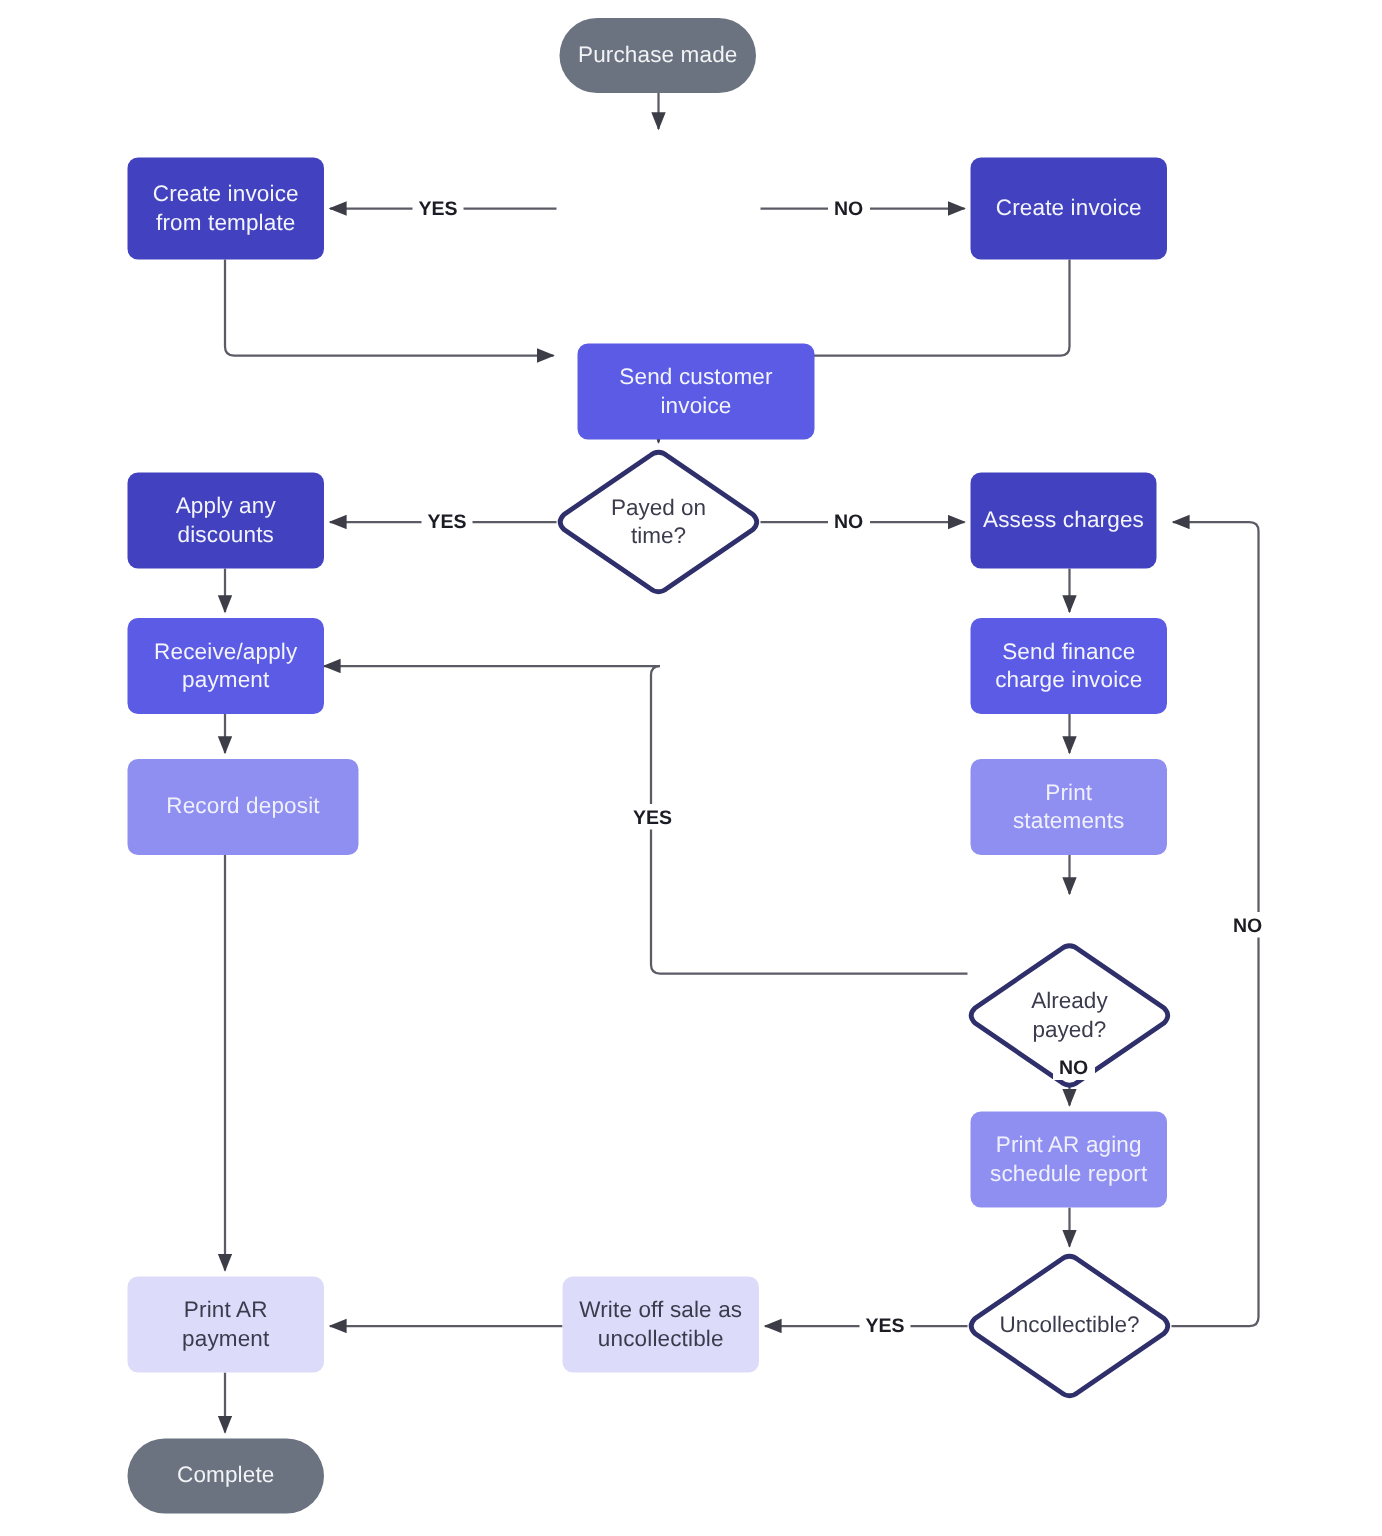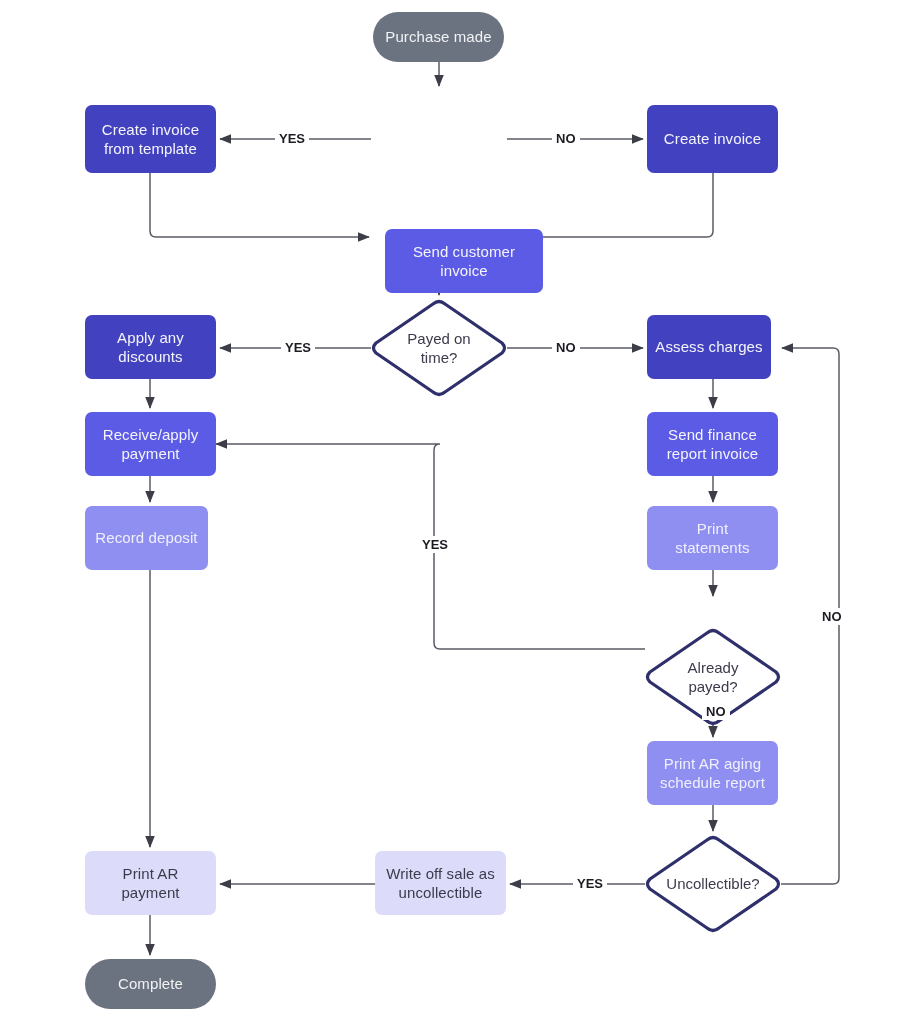--- a/index.html
+++ b/index.html
@@ -182,24 +182,24 @@
     <span class="label">Assess charges</span>
   </div>
 
   <div class="node process fill-m" style="left:85px; top:412px; width:131px; height:64px;">
     <span class="label">Receive/apply
 payment</span>
   </div>
 
   <div class="node process fill-m" style="left:647px; top:412px; width:131px; height:64px;">
     <span class="label">Send finance
-report invoice</span>
-  </div>
-
-  <div class="node process fill-l" style="left:85px; top:506px; width:123px; height:64px;">
+charge invoice</span>
+  </div>
+
+  <div class="node process fill-l" style="left:85px; top:506px; width:154px; height:64px;">
     <span class="label">Record deposit</span>
   </div>
 
   <div class="node process fill-l" style="left:647px; top:506px; width:131px; height:64px;">
     <span class="label">Print
 statements</span>
   </div>
 
   <div class="diamond" style="left:645px; top:628px; width:136px; height:98px;">
     <svg class="dshape" viewBox="0 0 136 98" xmlns="http://www.w3.org/2000/svg">

